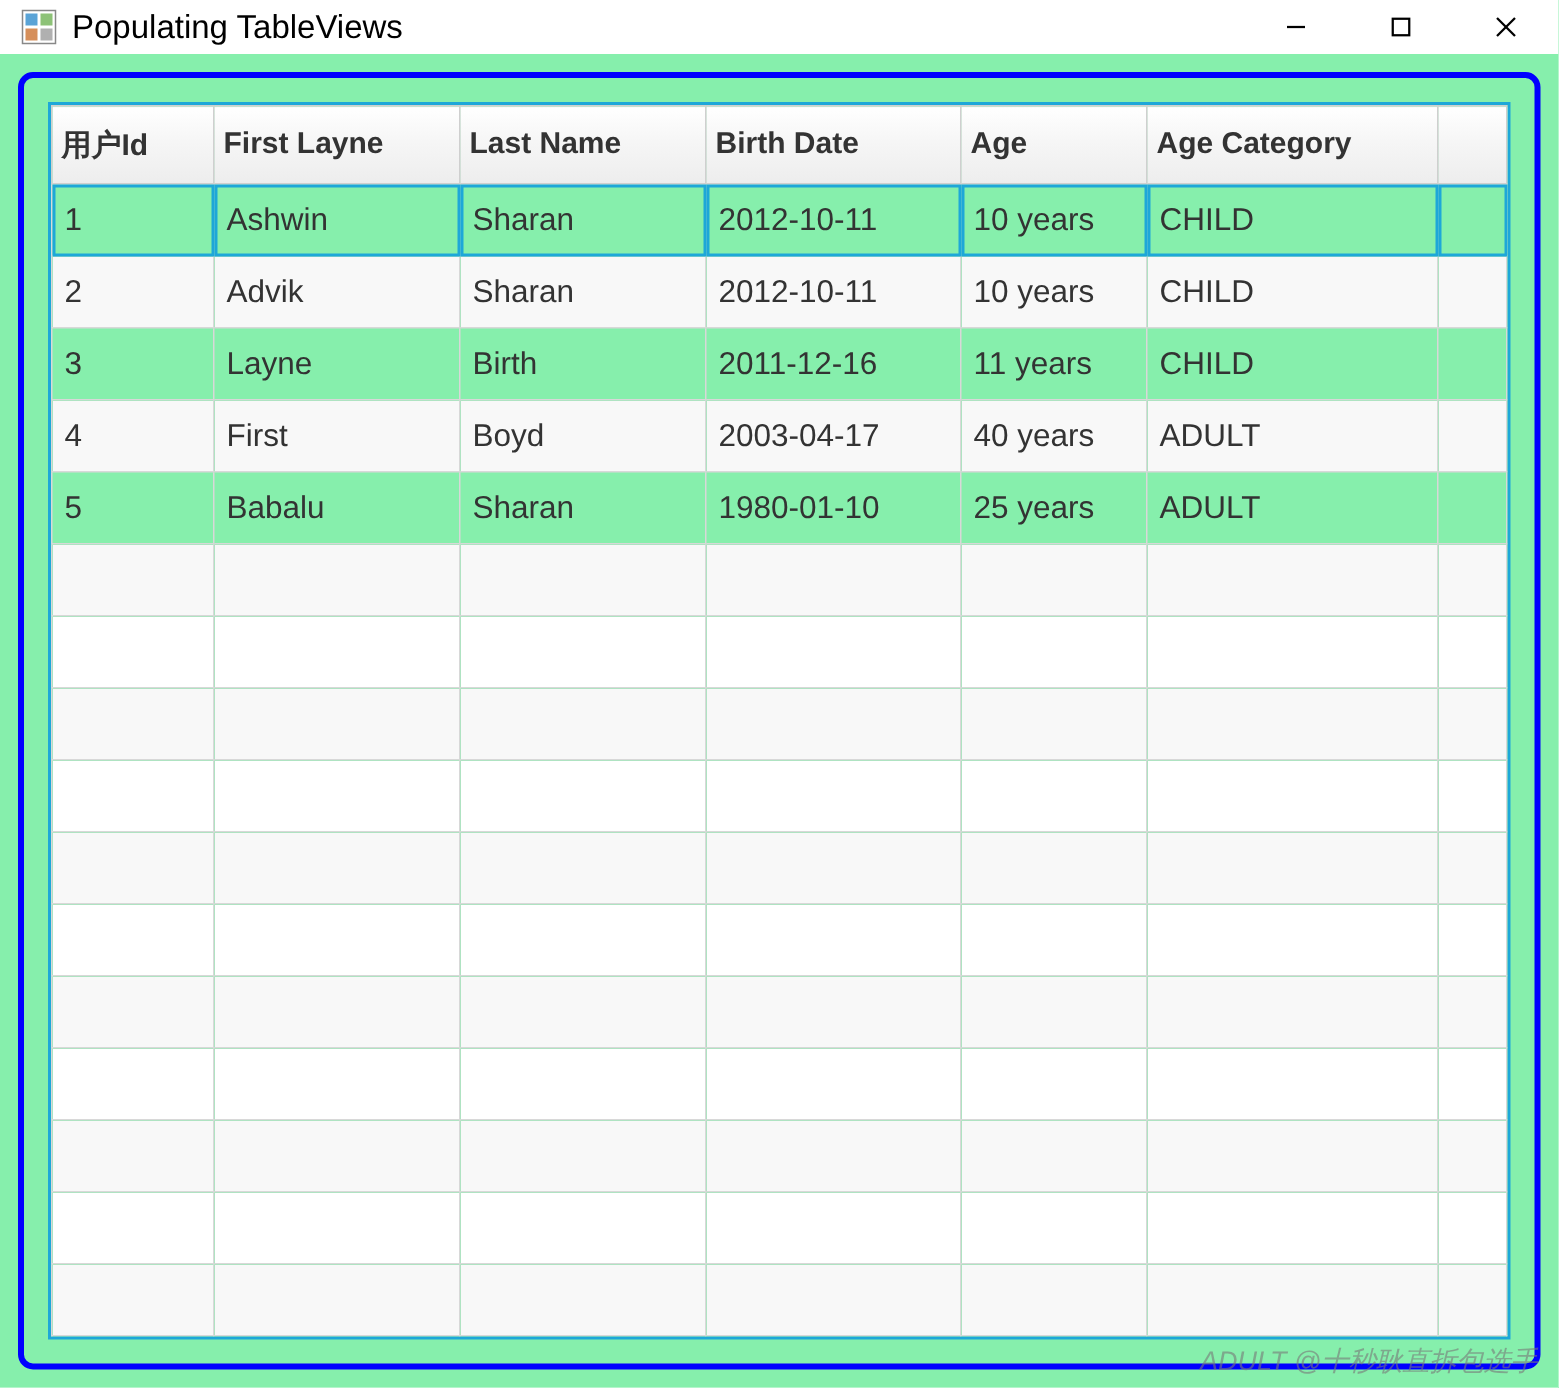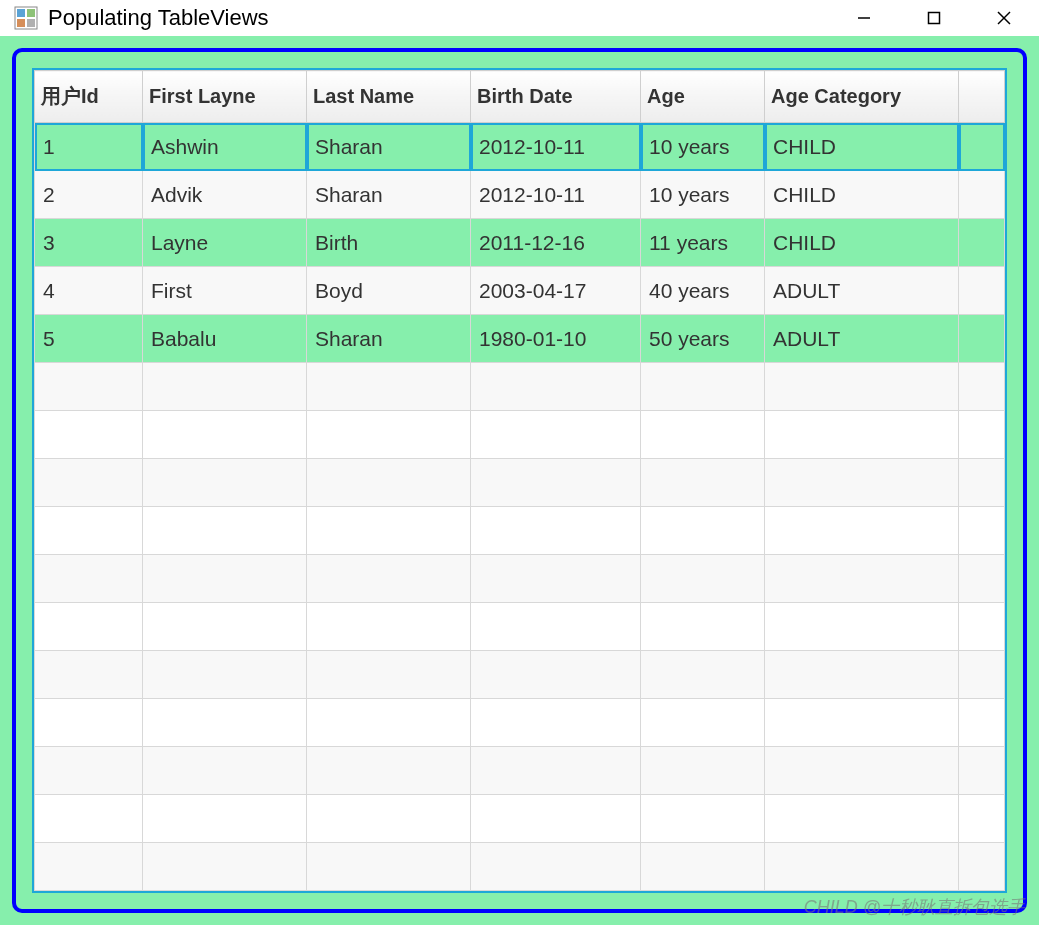--- a/index.html
+++ b/index.html
@@ -226,21 +226,21 @@
                 <td>2003-04-17</td>
                 <td>40 years</td>
                 <td>ADULT</td>
                 <td></td>
               </tr>
               <tr class="data">
                 <td>5</td>
                 <td>Babalu</td>
                 <td>Sharan</td>
                 <td>1980-01-10</td>
-                <td>50 years</td>
+                <td>25 years</td>
                 <td>ADULT</td>
                 <td></td>
               </tr>
               <tr class="empty alt">
                 <td></td>
                 <td></td>
                 <td></td>
                 <td></td>
                 <td></td>
                 <td></td>
@@ -335,14 +335,14 @@
                 <td></td>
                 <td></td>
                 <td></td>
               </tr>
             </tbody>
         </table>
       </div>
     </div>
   </div>
 
-  <div class="watermark">CHILD @十秒耿直拆包选手</div>
+  <div class="watermark">ADULT @十秒耿直拆包选手</div>
 </div>
 
 </body></html>

